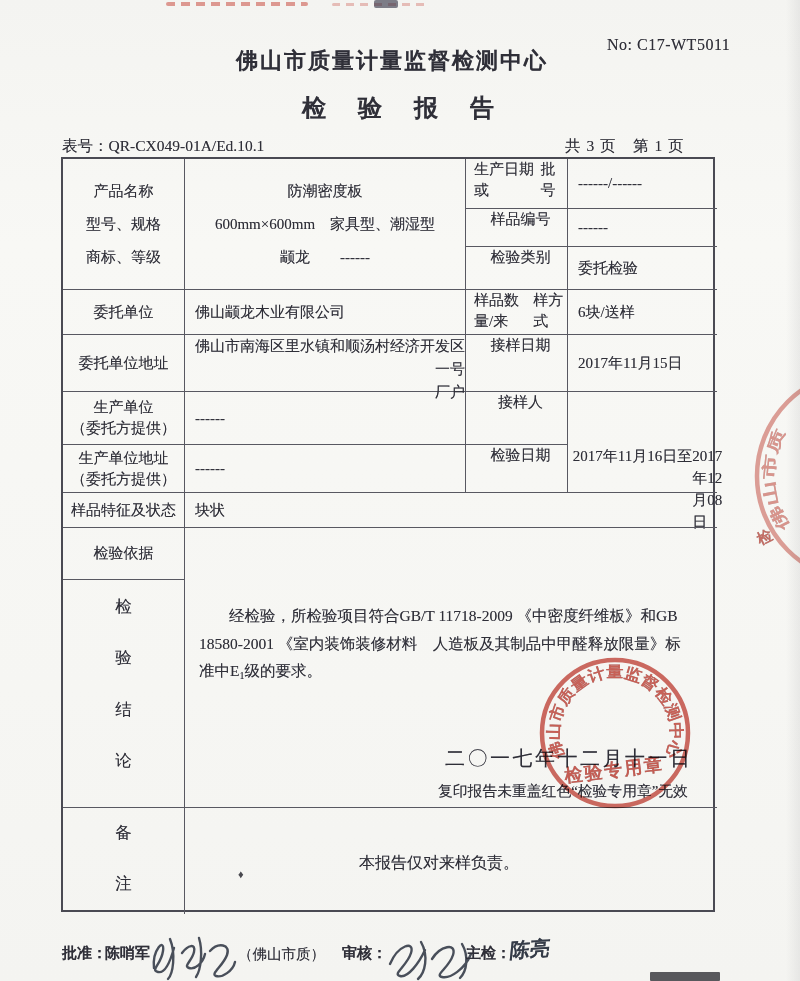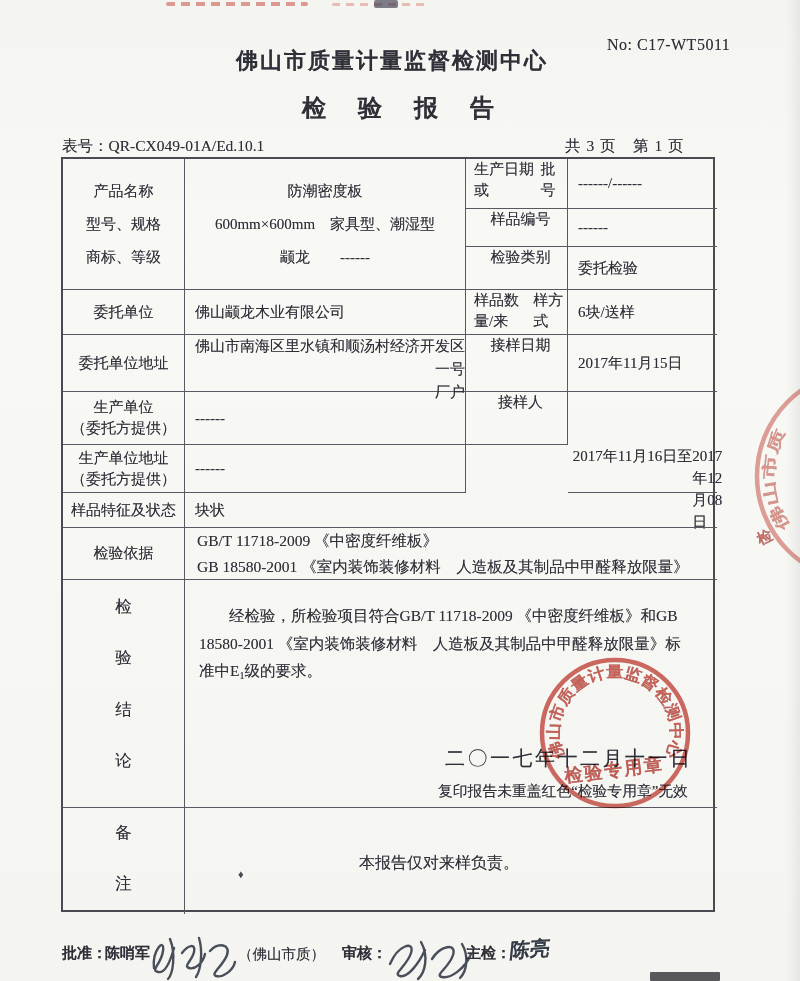--- a/index.html
+++ b/index.html
@@ -135,33 +135,30 @@
       <div>（委托方提供）</div>
     </div>
     <div class="cell val" style="grid-area:4/2/5/3">------</div>
     <div class="cell lbl3" style="grid-area:4/3/5/4">接样人</div>
 
     <div class="cell lbl" style="grid-area:5/1/6/2">
       <div>生产单位地址</div>
       <div>（委托方提供）</div>
     </div>
     <div class="cell val" style="grid-area:5/2/6/3">------</div>
+    <div class="cell lbl3" style="grid-area:5/3/6/4">检验日期</div>
     <div class="cell col val lc" style="grid-area:5/4/6/5;line-height:22px">
       <div class="nowrap">2017年11月16日至</div>
       <div>2017年12月08日</div>
     </div>
 
     <div class="cell lbl" style="grid-area:6/1/7/2">样品特征及状态</div>
     <div class="cell val lc" style="grid-area:6/2/7/5">块状</div>
 
     <div class="cell lbl" style="grid-area:7/1/8/2">检验依据</div>
-    <div class="cell lc basis-cell" style="grid-area:7/2/8/5">
-      <div class="nowrap">GB/T 11718-2009 《中密度纤维板》</div>
-      <div class="nowrap">GB 18580-2001 《室内装饰装修材料　人造板及其制品中甲醛释放限量》</div>
-    </div>
 
     <div class="cell vlabel" style="grid-area:8/1/9/2">
       <span>检</span>
       <span>验</span>
       <span>结</span>
       <span>论</span>
     </div>
     <div class="cell lc concl-cell" style="grid-area:8/2/9/5">
       <div class="concl-par">
         <div class="cl indent">经检验，所检验项目符合GB/T 11718-2009 《中密度纤维板》和GB</div>

